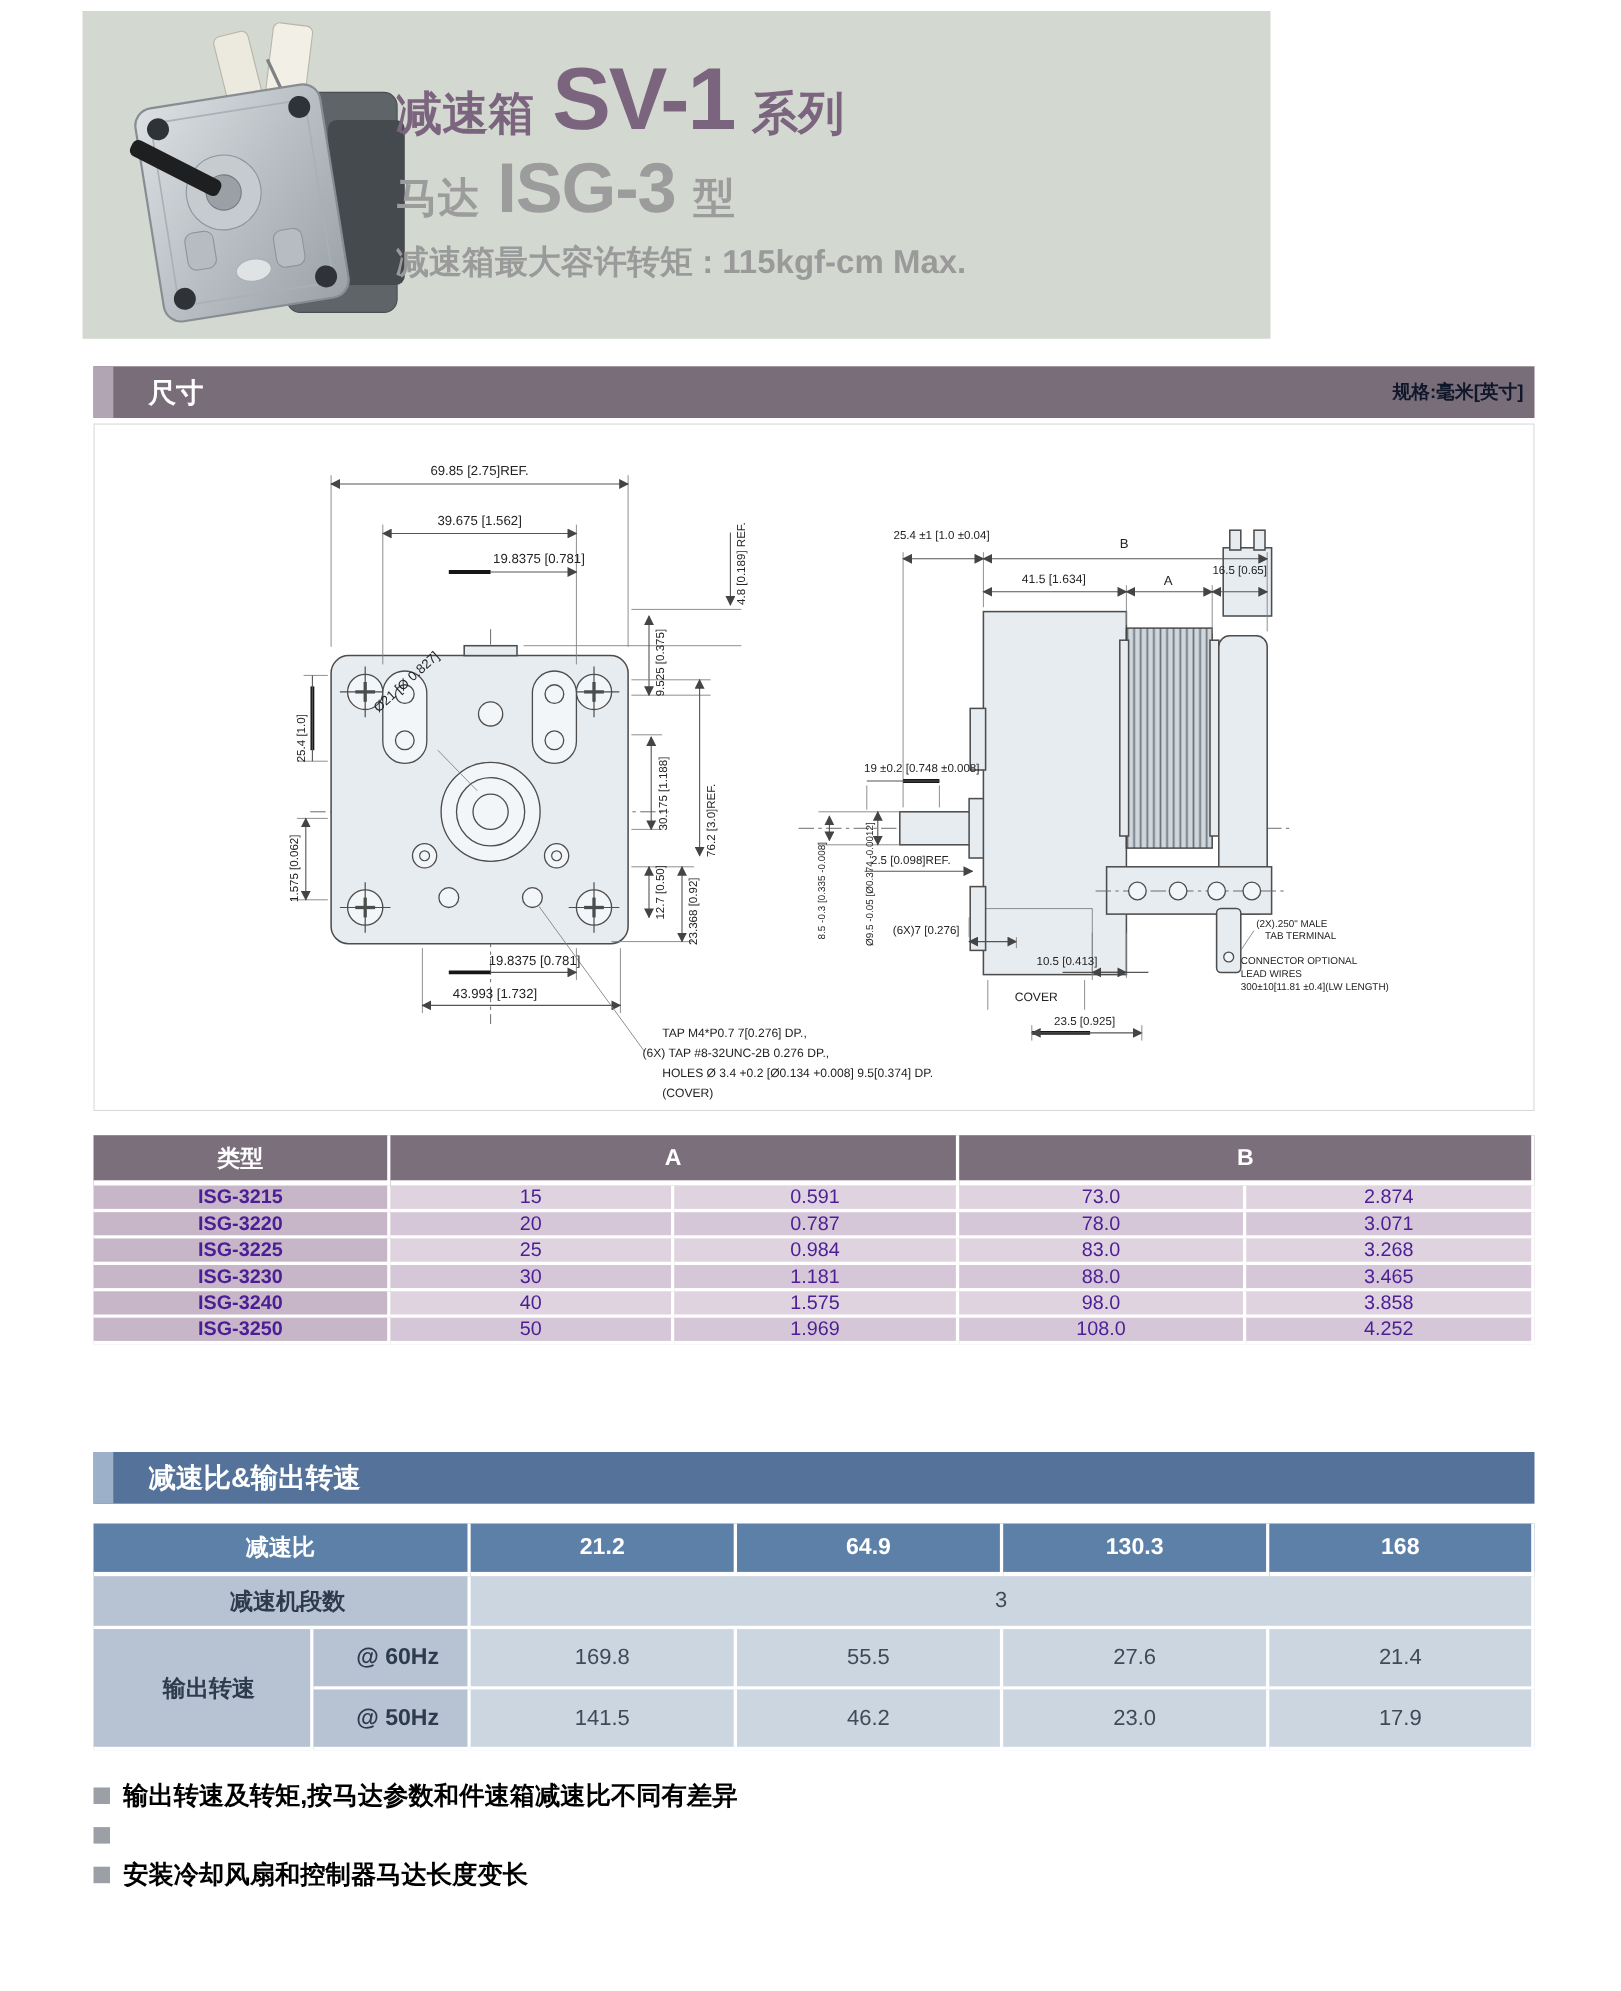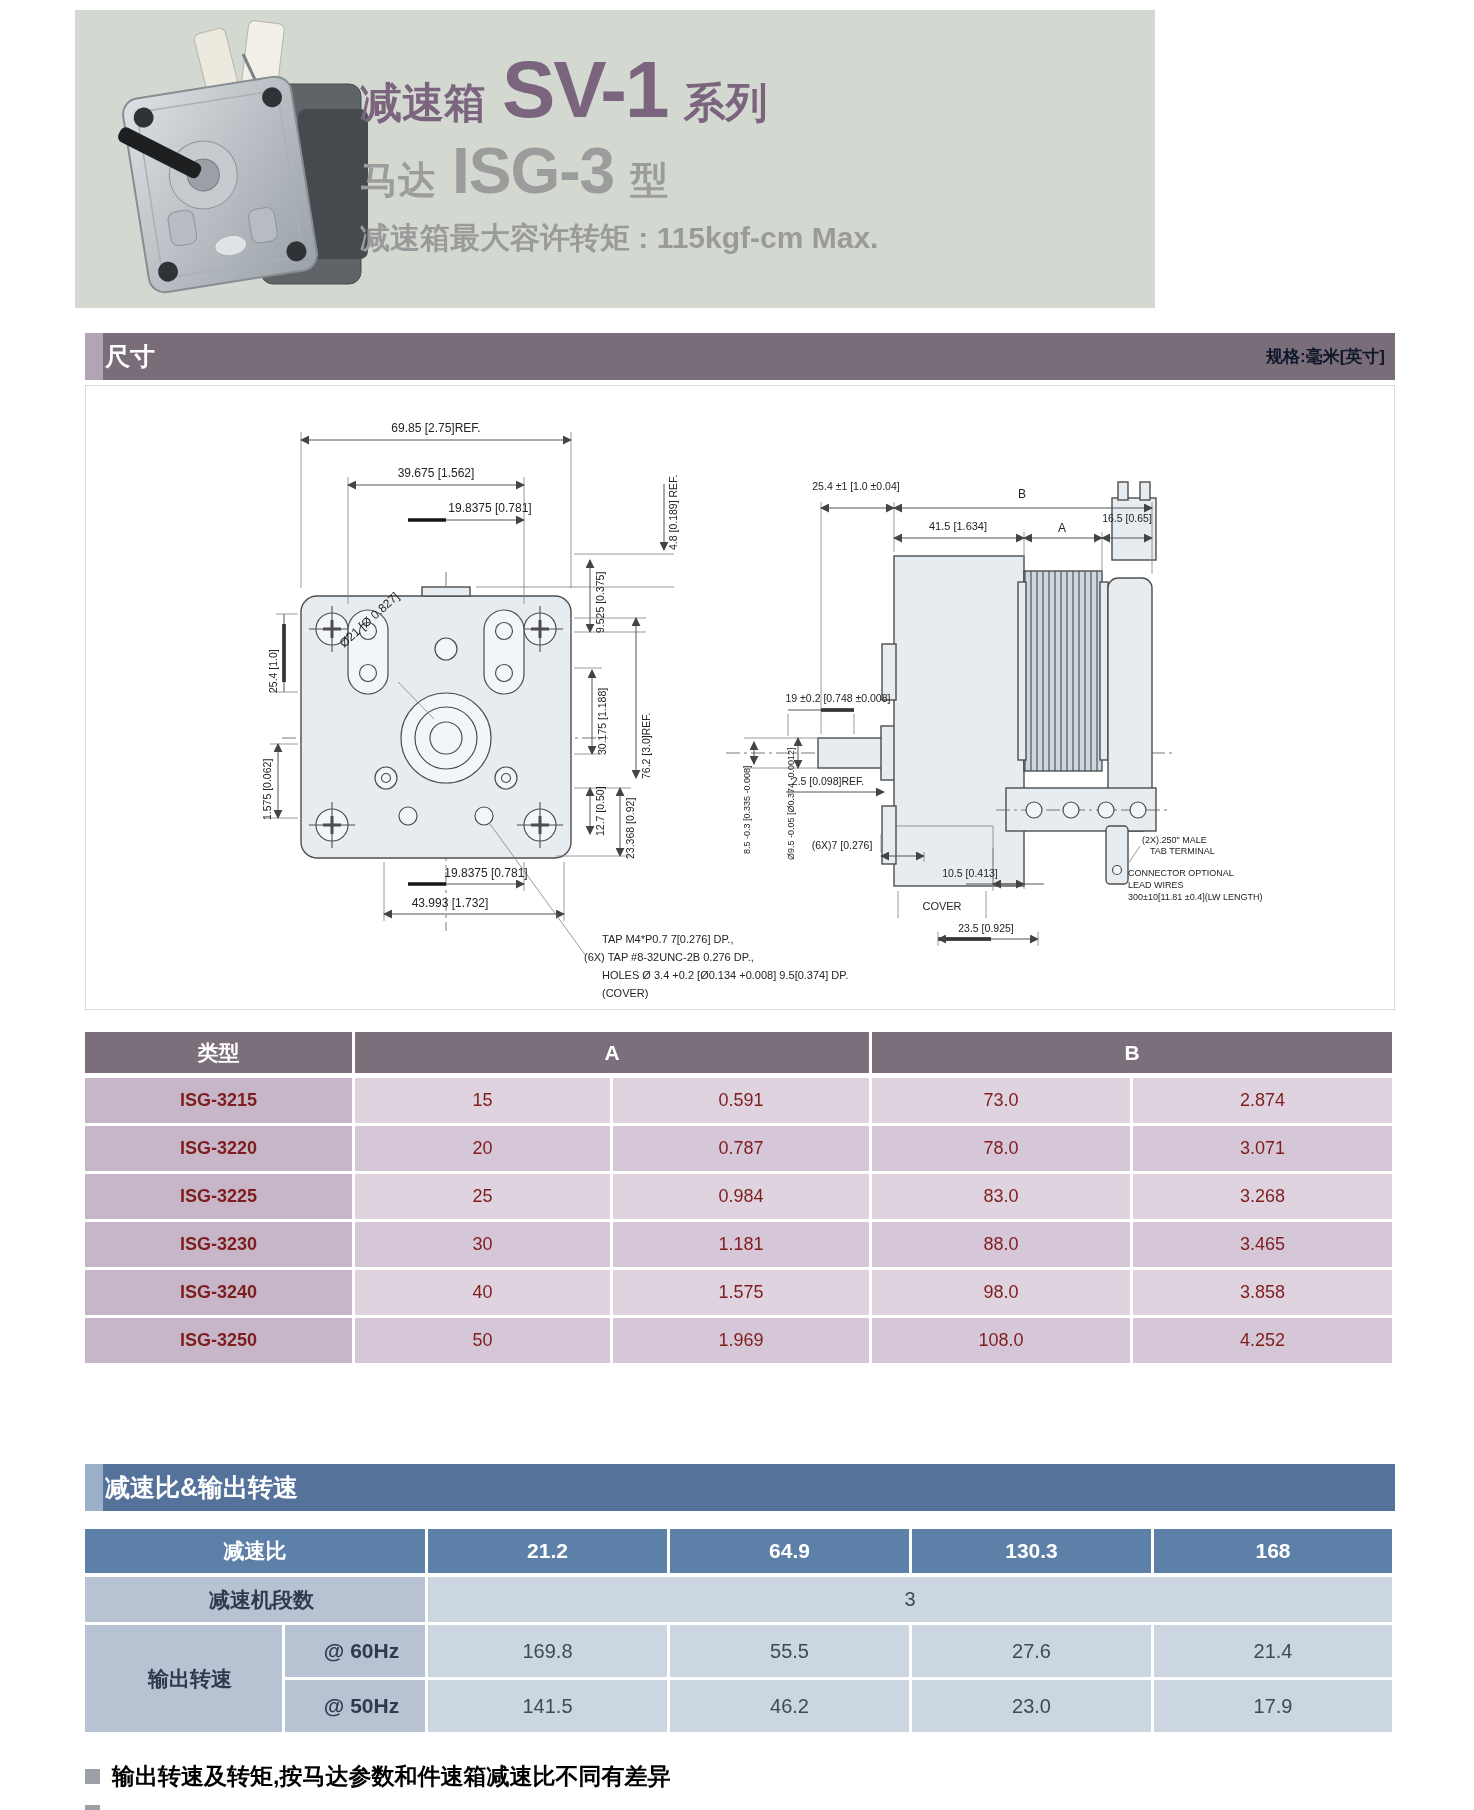--- a/index.html
+++ b/index.html
@@ -20,40 +20,40 @@
   
   .content { margin-left:85px; width:1310px; }
 
   
   .section-bar { margin-top:25px; height:47px; display:flex; align-items:center; position:relative; }
   .bar1 { background:#796d79; }
   .bar2 { background:#54729a; }
   .accent { width:18px; height:47px; flex:0 0 18px; }
   .accent1 { background:#b2a5b3; }
   .accent2 { background:#9db0c9; }
-  .sec-title { color:#ffffff; font-size:25px; font-weight:bold; padding-left:2px; }
+  .sec-title { color:#ffffff; font-size:25px; font-weight:bold; padding-left:32px; }
   .sec-note { position:absolute; right:10px; color:#0f172a; font-size:17px; font-weight:bold; }
 
   
   .drawing-panel { margin-top:5px; width:1310px; height:625px; border:1px solid #d9d9d9; background:#ffffff; position:relative; }
   .drawing-panel svg { position:absolute; left:0; top:0; }
   .part { fill:#e7ecf1; stroke:#4d4d4d; stroke-width:1.4; }
   .hole { fill:#f3f6f9; stroke:#4d4d4d; stroke-width:1.2; }
   .dim { stroke:#555; stroke-width:1; fill:none; }
   .ext { stroke:#808080; stroke-width:0.8; fill:none; }
   .thick { stroke:#161616; stroke-width:3.5; }
   .cl { stroke:#6a6a6a; stroke-width:0.9; stroke-dasharray:14 4 3 4; fill:none; }
   svg text { fill:#232323; }
   .dt { font-size:12px; } .dts { font-size:10.5px; } .dtn { font-size:11px; } .dtt { font-size:9px; }
 
   
   .dim-table { margin-top:22px; width:1310px; border-collapse:separate; border-spacing:0; table-layout:fixed; }
   .dim-table th { background:#7c6f7c; color:#fff; font-size:21px; font-weight:bold; height:46px;
                   border-right:3px solid #fff; border-bottom:5px solid #fff; text-align:center; }
-  .dim-table td { height:48px; text-align:center; font-size:18px; color:#7f1d1d;
+  .dim-table td { height:24px; text-align:center; font-size:18px; color:#4c1d95;
                   border-right:3px solid #fff; border-bottom:3px solid #fff; }
   .rowhead { background:#c6b6c8; font-weight:bold; font-size:19px; color:#333; }
   .r-odd td.datacell { background:#ded3df; }
   .r-even td.datacell { background:#d5c7d7; }
 
   
   .bar2-wrap { margin-top:98px; }
   .ratio-table { margin-top:18px; width:1310px; border-collapse:separate; border-spacing:0; table-layout:fixed; }
   .ratio-table th { background:#5d80a8; color:#fff; font-size:21px; font-weight:bold; height:48px;
                     border-right:3px solid #fff; border-bottom:4px solid #fff; text-align:center; }

